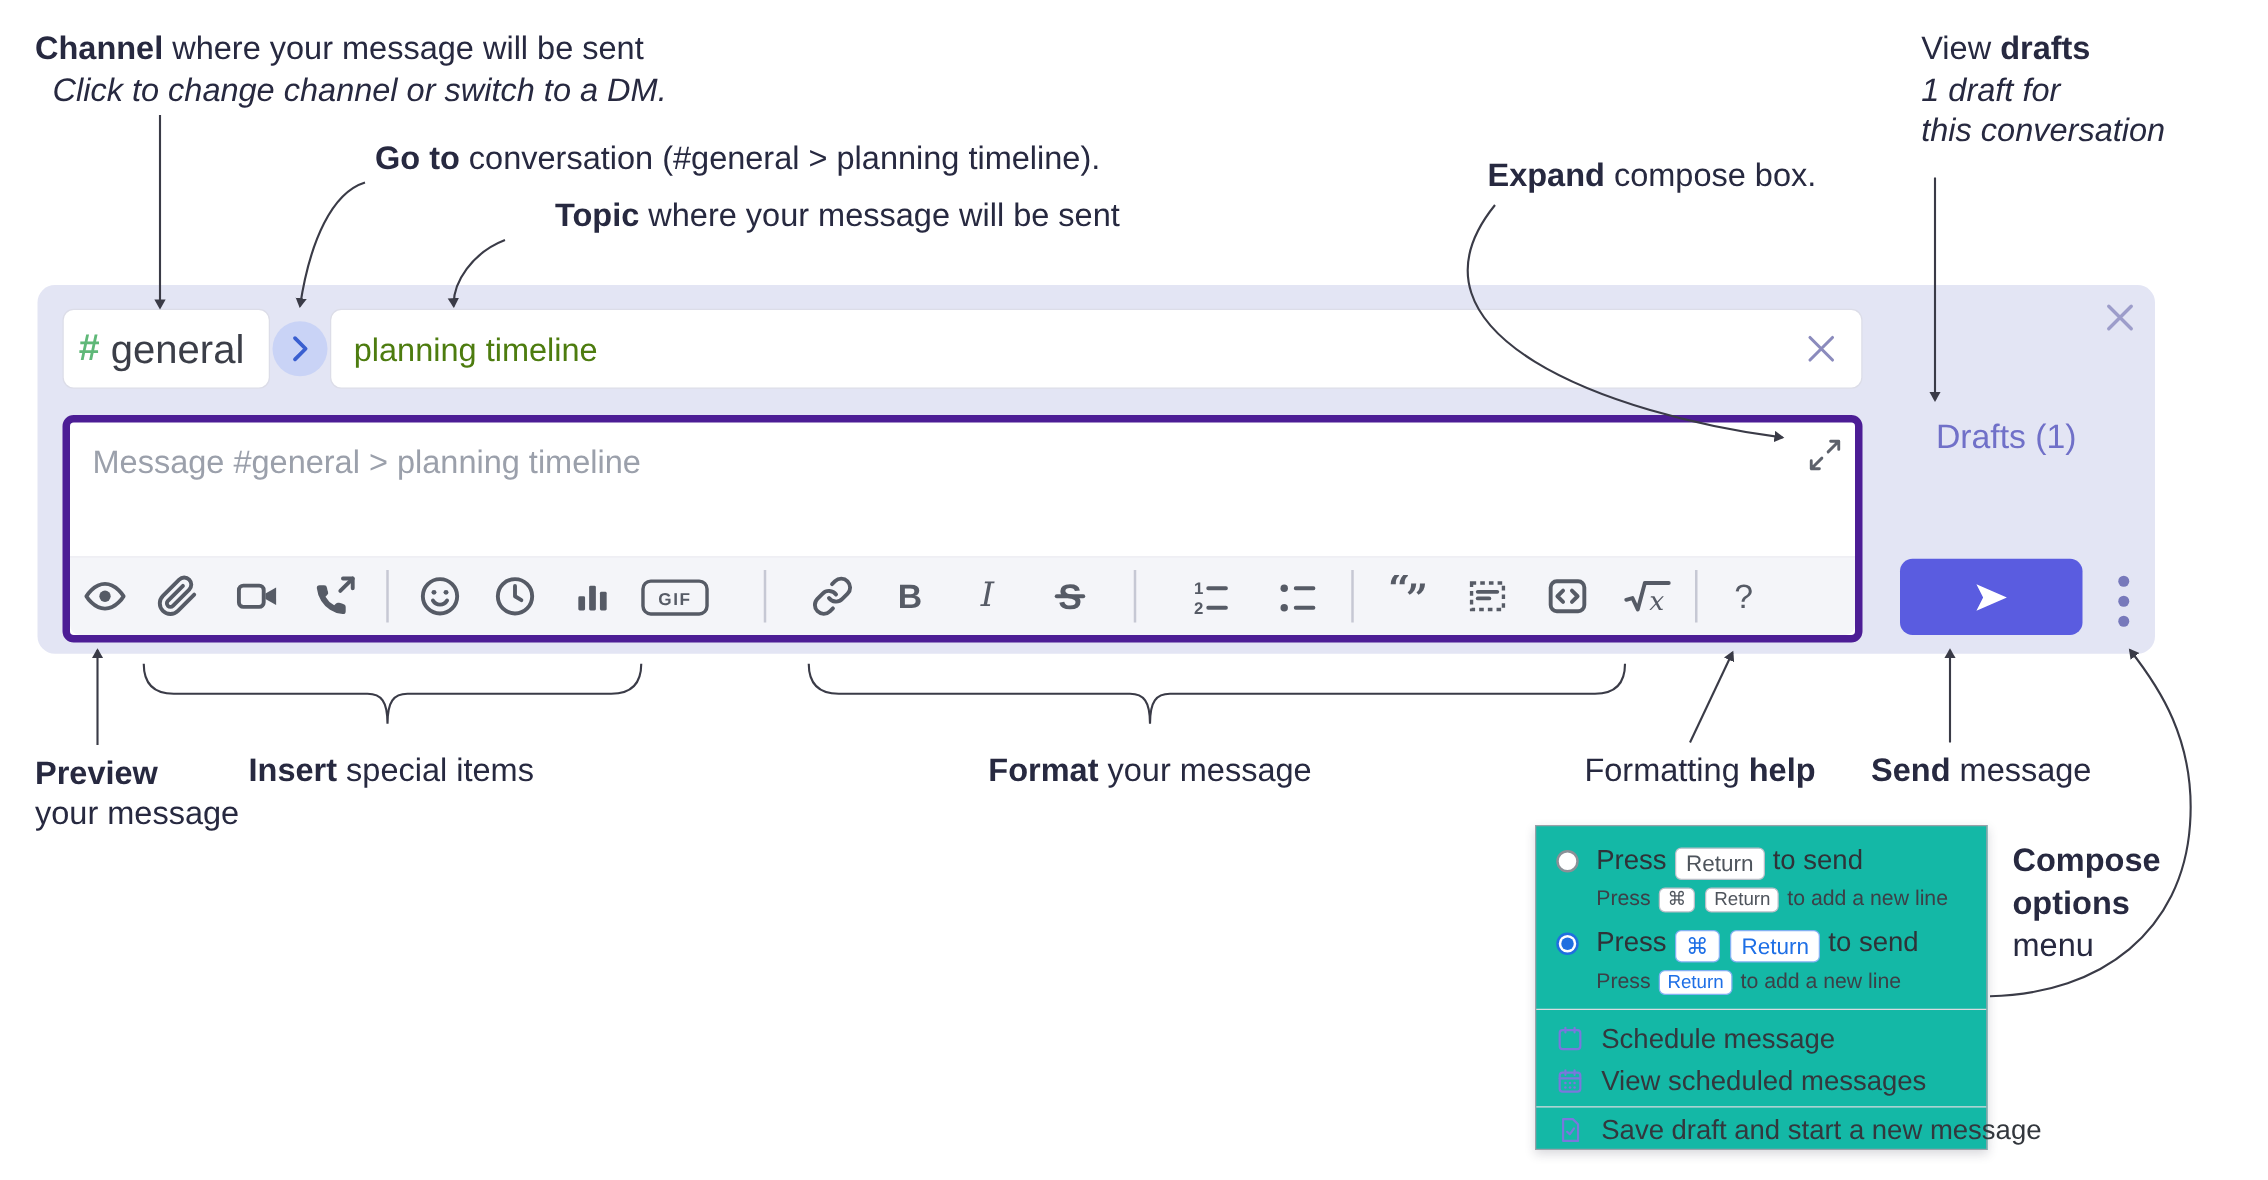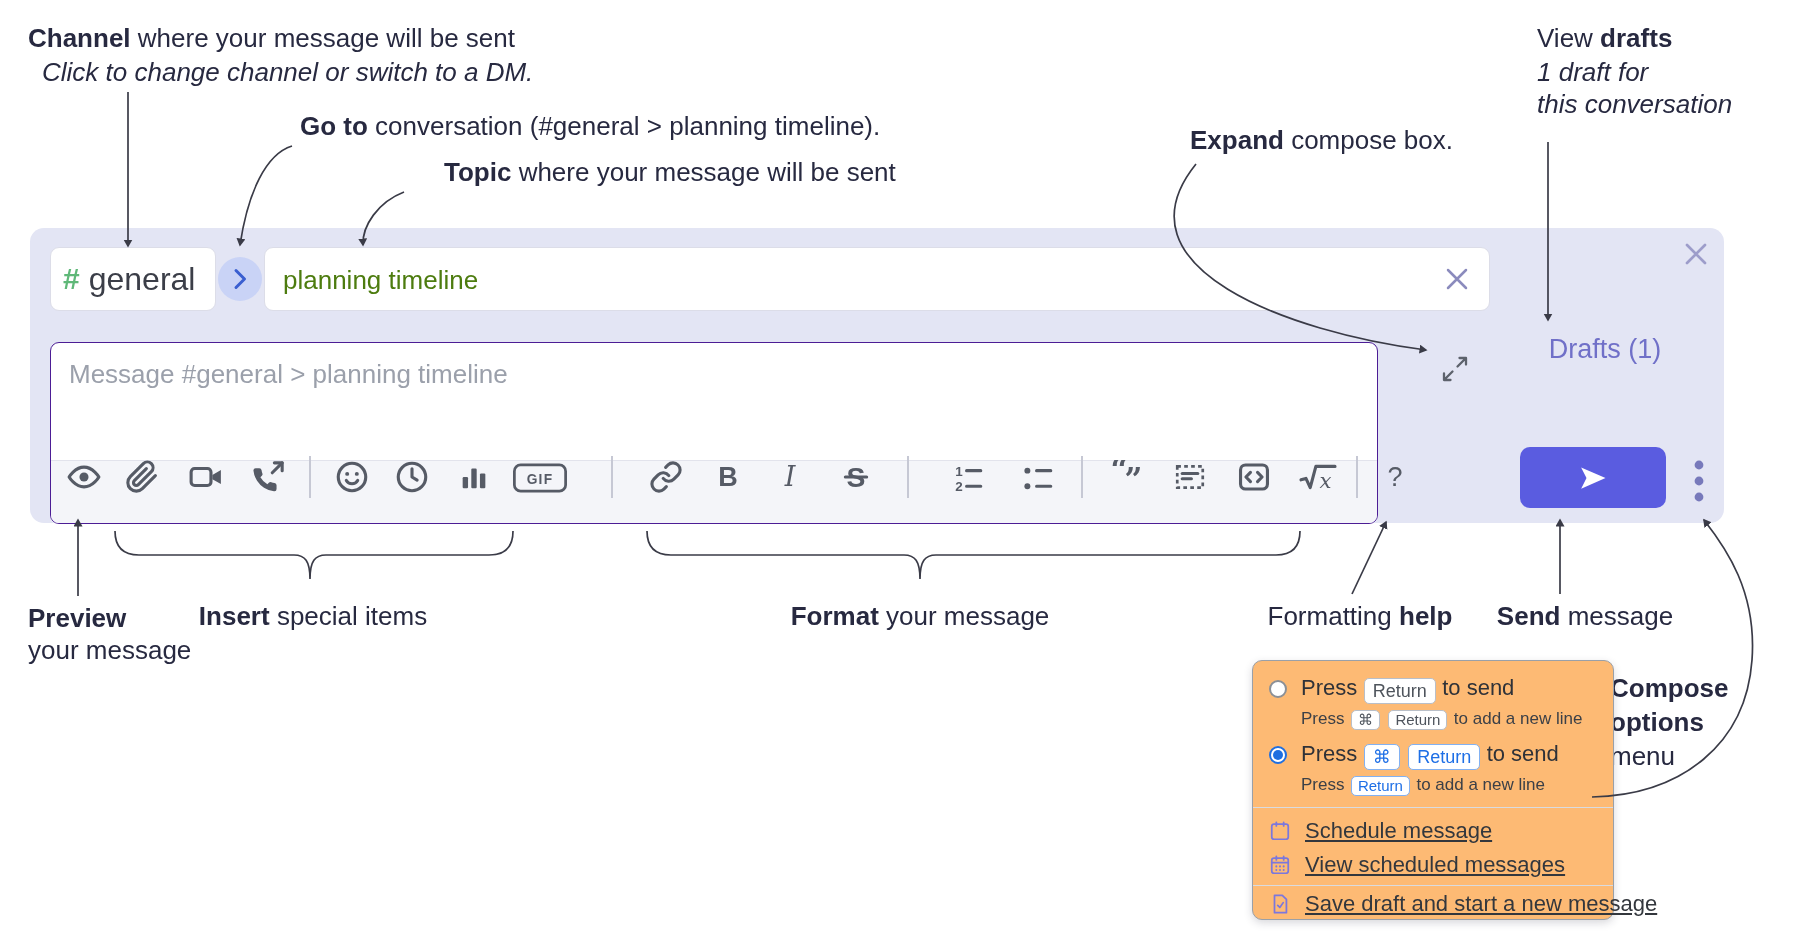--- a/index.html
+++ b/index.html
@@ -12,45 +12,45 @@
   .ctr{text-align:center;}
   
   .compose-box{left:30px;top:228px;width:1694px;height:295px;background:#e3e5f4;border-radius:14px;}
   .white-card{background:#fff;border:1px solid #dcdde8;border-radius:9px;box-sizing:border-box;}
   .chan-sel{left:50px;top:247px;width:166px;height:64px;display:flex;align-items:center;gap:9px;padding:0 12px;box-sizing:border-box;cursor:pointer;}
   .hash{color:#5fb878;font-size:30px;font-weight:700;line-height:1;}
   .chan-name{font-size:32px;color:#3b3e48;flex:1;}
   .go-btn{left:218px;top:257px;width:44px;height:44px;border-radius:50%;background:#c9d3f6;display:flex;align-items:center;justify-content:center;cursor:pointer;}
   .topic-wrap{left:264px;top:247px;width:1226px;height:64px;}
   .topic-wrap input{position:absolute;left:16px;top:0;width:1160px;height:62px;border:none;outline:none;background:transparent;font-family:inherit;font-size:26px;color:#4d7c0f;}
-  .msg-card{left:50px;top:342px;width:1328px;height:182px;border:1px solid #4c1d95;}
+  .msg-card{left:50px;top:332px;width:1440px;height:182px;border:6px solid #4c1d95;}
   .msg-card input{position:absolute;left:16px;top:12px;width:1300px;height:36px;border:none;outline:none;background:transparent;font-family:inherit;font-size:26px;color:#17181d;}
   .msg-card input::placeholder{color:#9ba0ab;opacity:1;}
   .toolbar{position:absolute;left:0;bottom:0;width:100%;height:62px;background:#f4f5f9;border-top:1px solid #e2e3ec;border-radius:0 0 8px 8px;}
   .ticon{position:absolute;top:460px;width:34px;height:34px;cursor:pointer;}
   .tsep{position:absolute;top:456px;width:2px;height:42px;background:#c6c8d4;}
   .icon-stroke{stroke:#565b66;fill:none;stroke-width:2.2;stroke-linecap:round;stroke-linejoin:round;}
   .icon-fill{fill:#565b66;}
   .glyph{font-size:27px;color:#565b66;line-height:34px;text-align:center;width:34px;position:absolute;top:460px;cursor:pointer;}
   .send-btn{left:1520px;top:447px;width:146px;height:61px;border-radius:10px;background:#5a5ce0;display:flex;align-items:center;justify-content:center;cursor:pointer;}
   .drafts{left:1510px;top:334px;width:190px;text-align:center;font-size:27px;color:#7070c8;cursor:pointer;}
   
-  .popup{left:1228px;top:660px;width:360px;height:258px;background:#fdba74;border:1.5px solid #9aa0a8;border-radius:10px;box-shadow:0 3px 8px rgba(40,40,60,.18);margin-left:24px;}
+  .popup{left:1228px;top:660px;width:360px;height:258px;background:#14b8a6;border:1.5px solid #9aa0a8;border-radius:0;box-shadow:0 3px 8px rgba(40,40,60,.18);}
   .prow{position:absolute;left:0;width:360px;white-space:nowrap;}
   .ptxt{font-size:22px;color:#2f3238;}
   .psub{font-size:17px;color:#3c4047;}
   kbd{display:inline-block;border:1px solid #b9bfc8;border-radius:5px;background:#fff;color:#4e545c;
       font-family:inherit;padding:1px 8px;font-size:18px;line-height:22px;vertical-align:middle;margin:0 2px;}
   kbd.small{font-size:15px;line-height:18px;padding:0 6px;}
   kbd.blue{border-color:#82b1f2;color:#1e6fe6;}
   .radio{display:inline-block;width:18px;height:18px;border-radius:50%;border:2px solid #8b9097;box-sizing:border-box;vertical-align:-3px;margin-right:14px;background:#fff;cursor:pointer;}
   .radio.sel{border-color:#1f6fe0;position:relative;}
   .radio.sel::after{content:"";position:absolute;left:2px;top:2px;width:10px;height:10px;border-radius:50%;background:#1f6fe0;}
   .pdiv{position:absolute;left:0;width:100%;height:1px;background:#d9dbe0;}
-  .pitem{position:absolute;left:16px;display:flex;align-items:center;gap:14px;font-size:22px;color:#33373d;cursor:pointer;white-space:nowrap;text-decoration:underline;}
+  .pitem{position:absolute;left:16px;display:flex;align-items:center;gap:14px;font-size:22px;color:#33373d;cursor:pointer;white-space:nowrap;}
   .mi-stroke{stroke:#7b77dd;fill:none;stroke-width:1.9;stroke-linecap:round;stroke-linejoin:round;}
   .overlay{left:0;top:0;width:1814px;height:944px;pointer-events:none;z-index:6;}
   .xbtn{cursor:pointer;}
 </style>
 </head>
 <body>
 
 <div class="abs ann" style="left:28px;top:22px;">
   <span class="b">Channel</span><span> where your message will be sent</span>
 </div>

